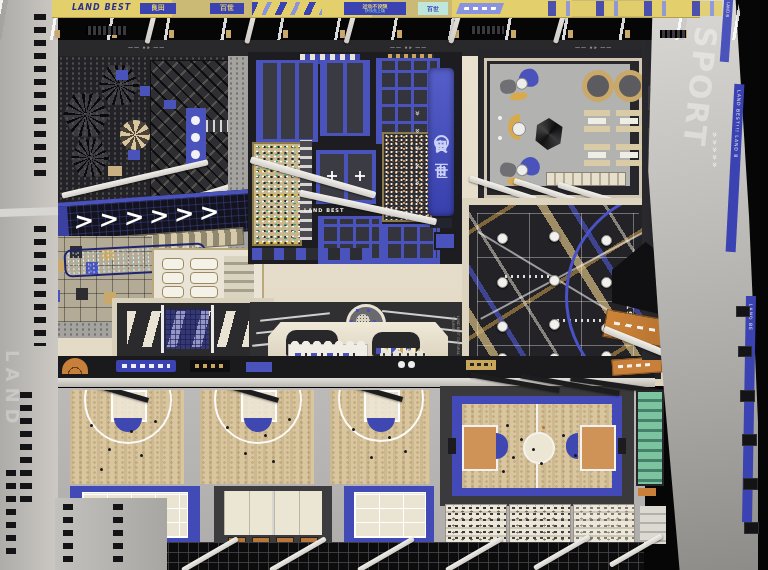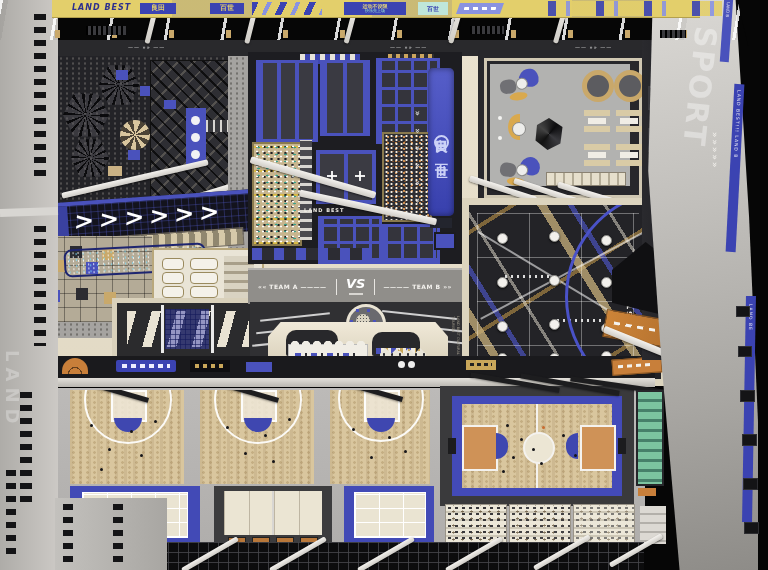--- a/index.html
+++ b/index.html
@@ -130,28 +130,20 @@
       <span class="vtext" style="font-size:13px;font-weight:700;color:#ccd2f7;letter-spacing:2px">良田</span>
       <span style="width:11px;height:11px;border:2px solid #ccd2f7;border-radius:50%"></span>
       <span class="vtext" style="font-size:13px;font-weight:700;color:#ccd2f7;letter-spacing:2px">百世</span>
     </div>
     <div class="abs" style="left:182px;top:166px;width:22px;height:10px;background:#23252e"></div>
     <div class="abs" style="left:186px;top:180px;width:18px;height:14px;background:var(--accent-blue,#4a52bc);border:2px solid #1b1b20"></div>
   </div>
   <div class="abs beam" style="left:248px;top:174px;width:130px;height:7px;transform:rotate(16deg)"></div>
   <div class="abs beam" style="left:298px;top:204px;width:140px;height:7px;transform:rotate(12deg)"></div>
 
-  <div class="abs" style="left:248px;top:268px;width:214px;height:34px;background:#908e8a;border-top:2px solid #b5b3af">
-    <div class="abs" style="left:10px;top:13px;font-size:6px;font-weight:700;color:#f4f2ee;letter-spacing:.5px">«« TEAM A ————</div>
-    <div class="abs" style="left:98px;top:6px;font-size:13px;font-weight:900;font-style:italic;color:#fff">VS</div>
-    <div class="abs" style="left:101px;top:23px;width:14px;height:2px;background:#d8d6d2"></div>
-    <div class="abs" style="right:10px;top:13px;font-size:6px;font-weight:700;color:#f4f2ee;letter-spacing:.5px">———— TEAM B »»</div>
-    <div class="abs" style="left:88px;top:9px;width:1px;height:16px;background:#e8e6e2"></div>
-    <div class="abs" style="left:126px;top:9px;width:1px;height:16px;background:#e8e6e2"></div>
-  </div>
 
   <div class="abs" style="left:250px;top:302px;width:215px;height:56px;background:#303033">
     <div class="abs wline" style="left:10px;top:14px;width:70px;height:2px;transform:rotate(-6deg);opacity:.85"></div>
     <div class="abs wline" style="left:6px;top:26px;width:80px;height:2px;transform:rotate(-6deg);opacity:.85"></div>
     <div class="abs wline" style="left:2px;top:38px;width:92px;height:2px;transform:rotate(-6deg);opacity:.85"></div>
     <div class="abs wline" style="left:132px;top:12px;width:75px;height:2px;transform:rotate(6deg);opacity:.85"></div>
     <div class="abs wline" style="left:130px;top:24px;width:84px;height:2px;transform:rotate(6deg);opacity:.85"></div>
     <div class="abs wline" style="left:128px;top:36px;width:90px;height:2px;transform:rotate(6deg);opacity:.85"></div>
     <div class="abs" style="left:96px;top:2px;width:34px;height:34px;border:3px solid #e9e3d3;border-radius:50%;background:#6a6a6e">
       <div class="abs" style="left:7px;top:7px;width:14px;height:14px;border-radius:50%;background:#d9d3c3;background-image:radial-gradient(#555 .7px,transparent 1px);background-size:3px 3px"></div>

